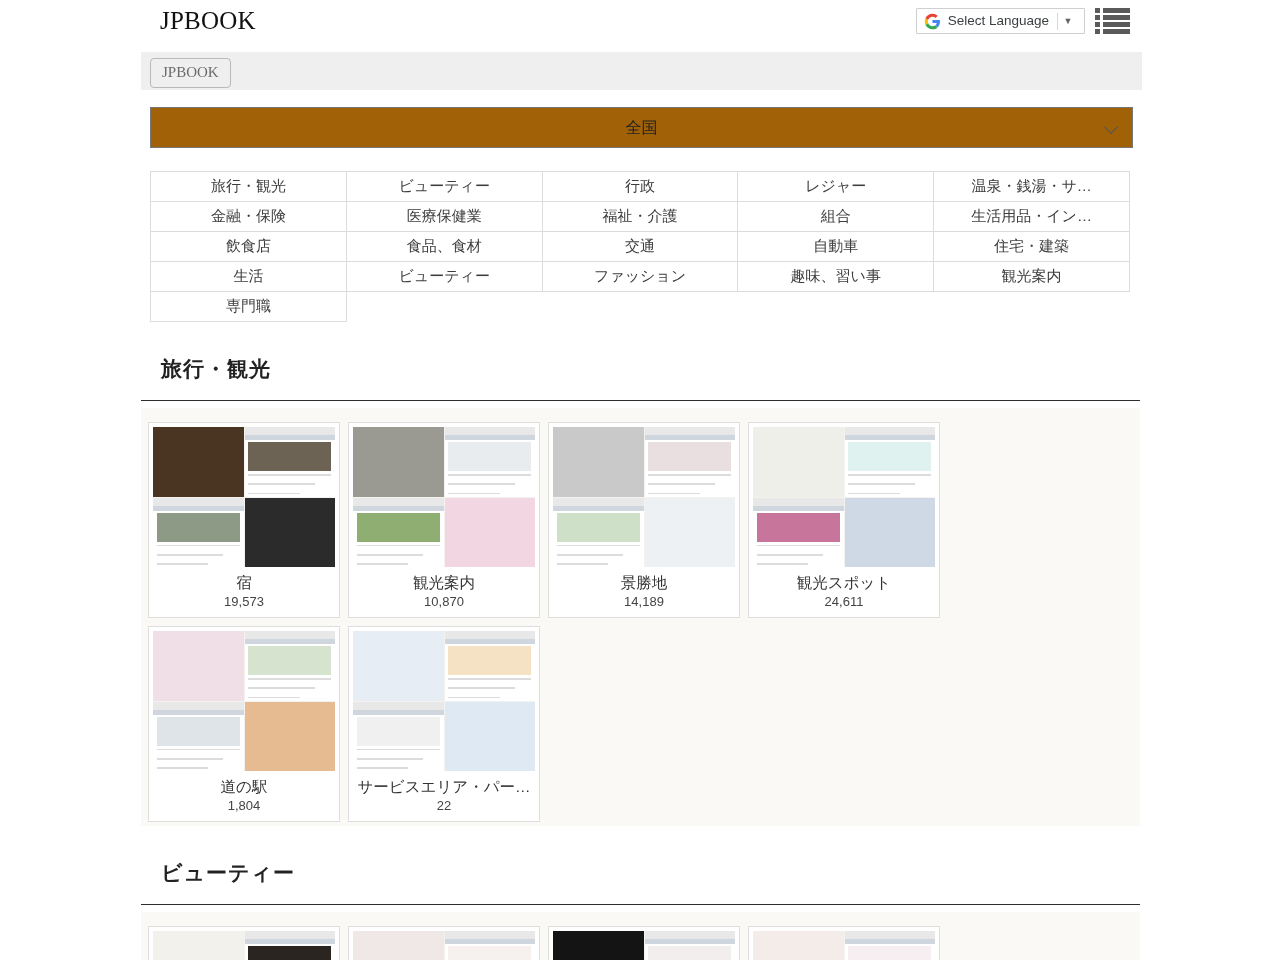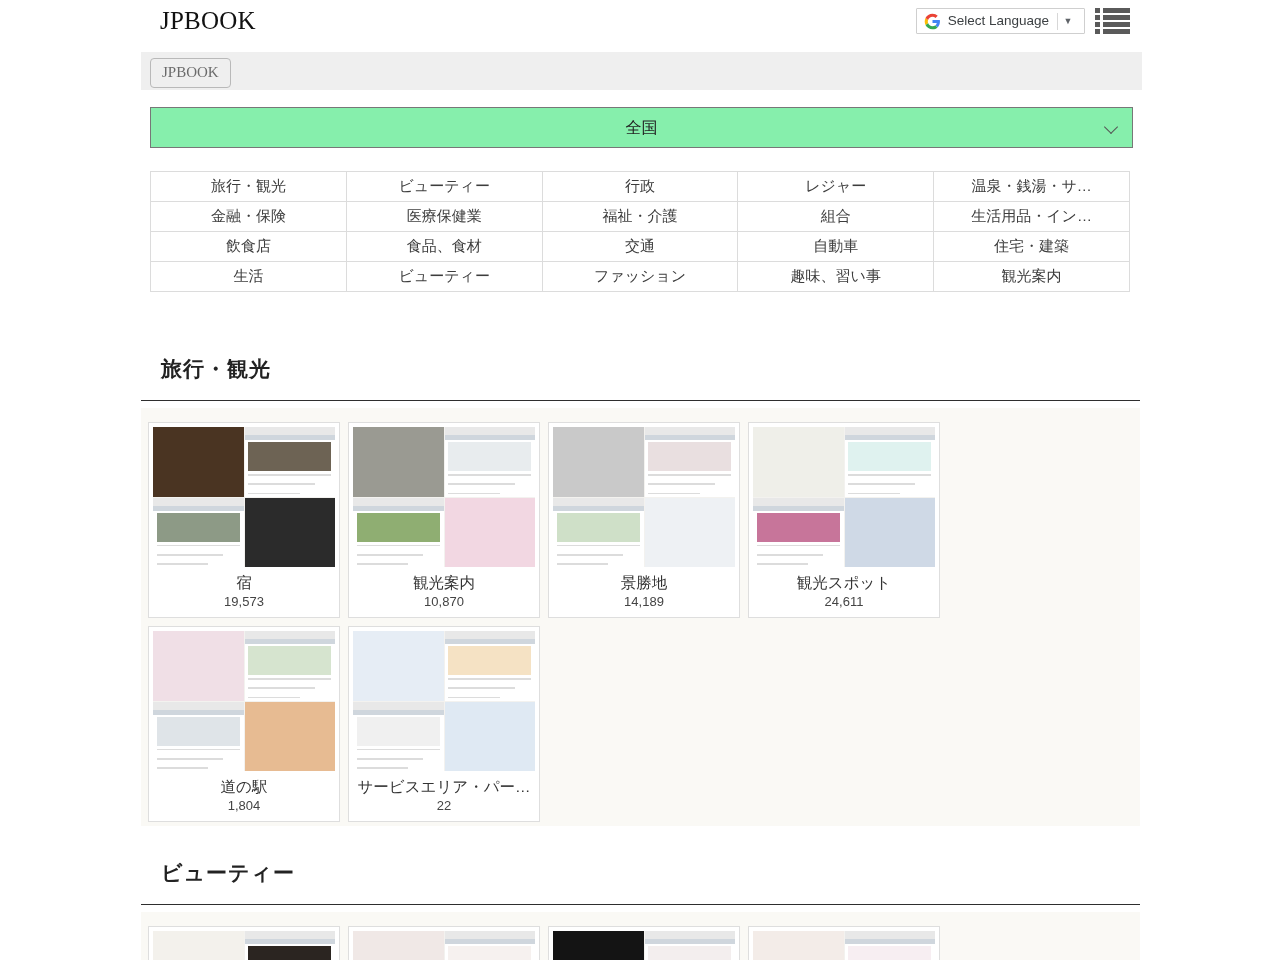--- a/index.html
+++ b/index.html
@@ -67,21 +67,21 @@
     border: 1px solid #b9b9b9; border-radius: 4px;
     background: #efefef; color: #6b6b6b;
     font-family: "Liberation Serif", "DejaVu Serif", serif;
     font-size: 15px; line-height: 17px; cursor: pointer;
   }
 
   
   .region-select {
     position: absolute; left: 150px; top: 107px;
     width: 983px; height: 41px;
-    border: 1px solid #777; background: #86efac; cursor: pointer;
+    border: 1px solid #777; background: #a16207; cursor: pointer;
   }
   .region-select .rs-value {
     position: absolute; left: 0; right: 0; top: 0; height: 39px;
     line-height: 39px; text-align: center;
     font-size: 16px; color: #222;
   }
   .rs-caret {
     position: absolute; right: 14px; top: 13px;
     width: 13px; height: 13px;
   }
@@ -249,20 +249,27 @@
           <td>自動車</td>
           <td>住宅・建築</td>
         </tr>
         <tr>
           <td>生活</td>
           <td>ビューティー</td>
           <td>ファッション</td>
           <td>趣味、習い事</td>
           <td>観光案内</td>
         </tr>
+        <tr>
+          <td>専門職</td>
+          <td class="empty"></td>
+          <td class="empty"></td>
+          <td class="empty"></td>
+          <td class="empty"></td>
+        </tr>
       </tbody>
   </table>
 
   <div id="sections-host">
       <div class="section-title" style="top: 355px;">旅行・観光</div>
       <div class="section-rule" style="top: 400px;"></div>
       <div class="cards-wrap" style="top: 408px; height: 418px; overflow: hidden;">
         <div class="cards-row">
           <div class="card">
             <div class="thumb">

